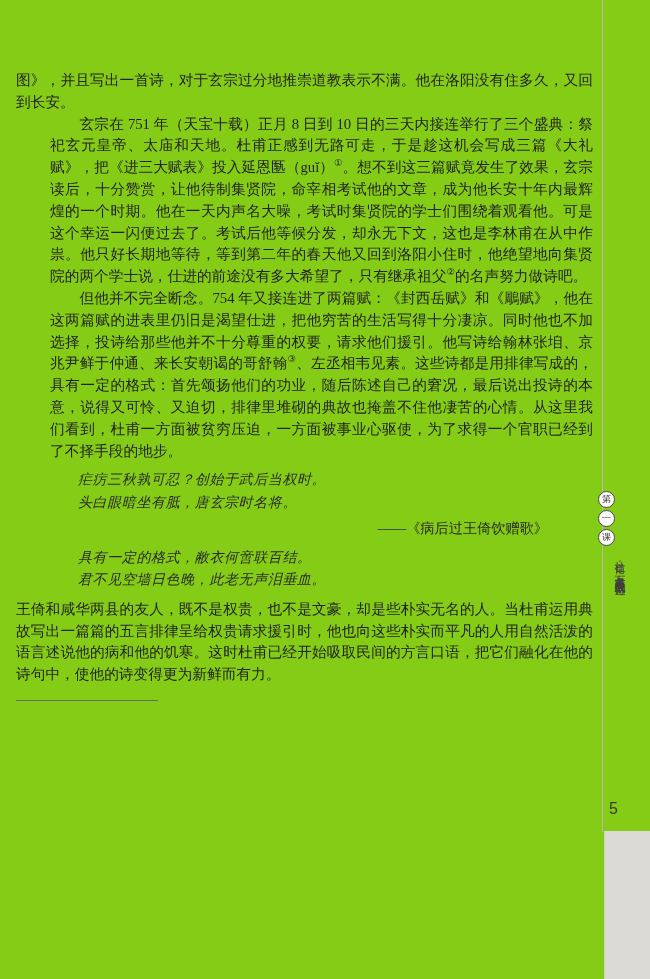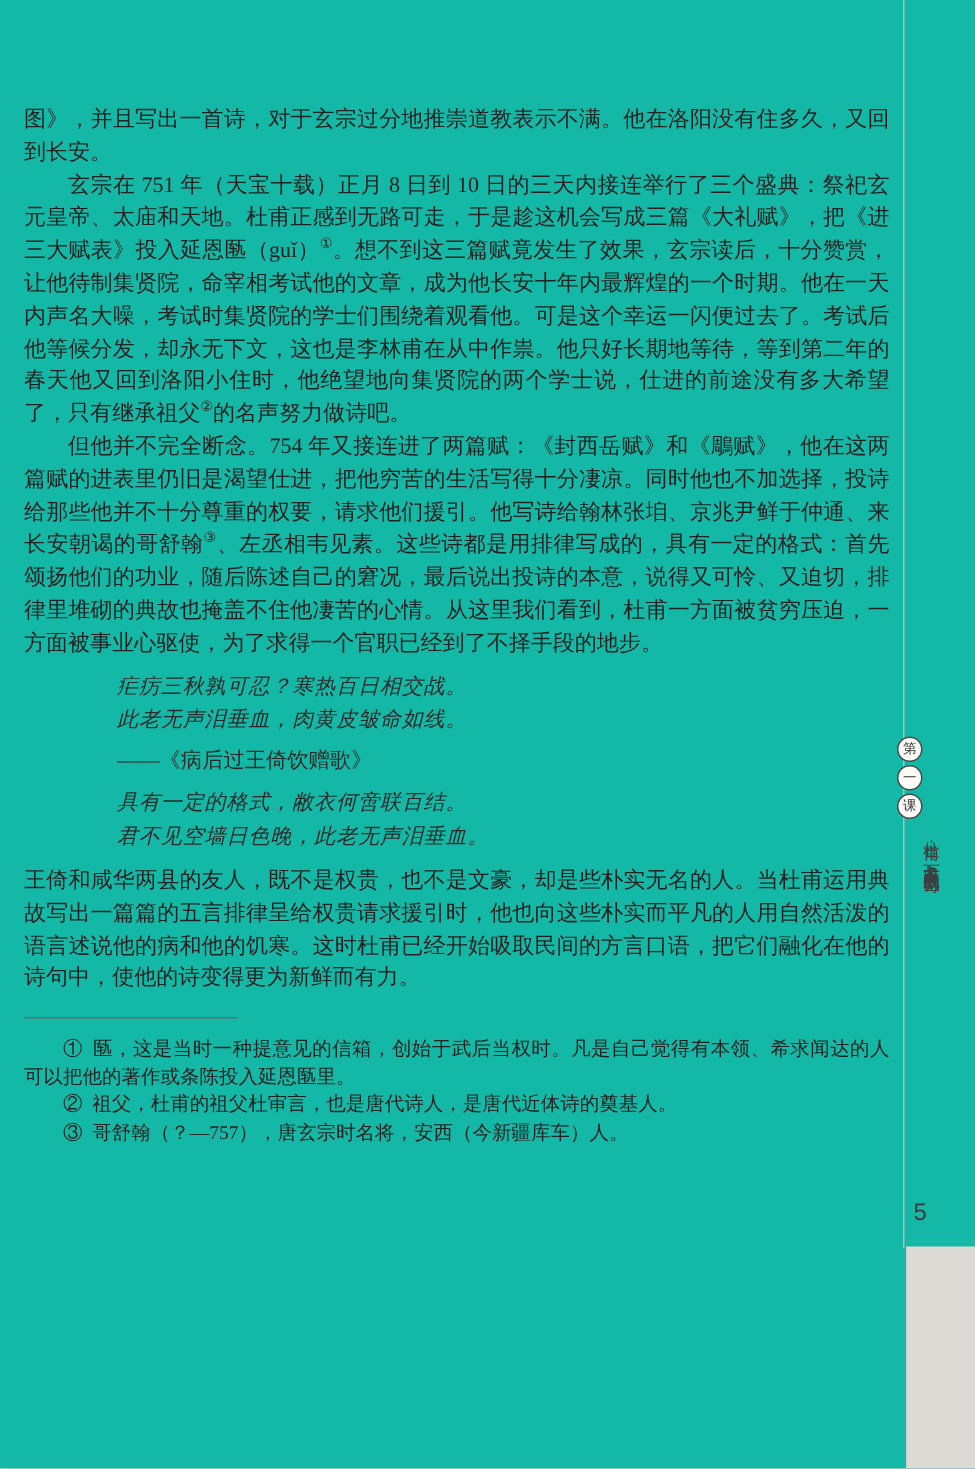--- a/index.html
+++ b/index.html
@@ -7,26 +7,26 @@
     position:relative;
     width:650px; height:979px;
     background:#fcfbf8;
     font-family:"Liberation Serif","DejaVu Serif",serif;
     color:#232323;
     overflow:hidden;
     box-shadow:0 0 4px rgba(0,0,0,.15);
   }
   .text-column { position:absolute; left:16px; top:70px; width:577px; }
   .para { margin:0; font-size:14.7px; line-height:21.8px; text-align:justify; }
-  .para.indent { text-indent:2em; }
+  .para.indent { text-indent:2em;margin-left:34px; }
   sup.fnref { font-size:9.5px; line-height:0; vertical-align:super; }
   .poem { margin:7px 0 7px 62px; font-size:14px; line-height:22.5px;
           font-style:italic; letter-spacing:0.6px; color:#2a2a2a; }
   .poem-line { white-space:nowrap; }
-  .poem-attribution { margin-top:3px; padding-right:45px; text-align:left;
+  .poem-attribution { margin-top:3px; padding-right:45px; text-align:right;
           font-style:normal; letter-spacing:0; font-size:14.2px; }
   .footnote-rule { margin:14px 0 11px 0; width:142px; height:1px; background:#6a6a6a; }
   .footnote { margin:0; font-size:13px; line-height:18.6px; text-align:justify; text-indent:2em; }
   .sidebar-rule { position:absolute; left:602px; top:0; width:1px; height:832px; background:#b9b7b1; }
   .lesson-badge { position:absolute; left:598px; top:491px; display:flex; flex-direction:column; gap:2px; }
   .badge-circle { width:15px; height:15px; border:1px solid #4a4a4a; border-radius:50%;
           background:#fcfbf8; font-size:9px; line-height:15px; text-align:center;
           color:#333; font-family:"Liberation Sans",sans-serif; box-sizing:content-box; }
   .chapter-title {
     position:absolute; left:612px; top:553px; height:190px;
@@ -35,44 +35,39 @@
     font-family:"Liberation Serif","DejaVu Serif",serif;
   }
   .page-number { position:absolute; left:609px; top:800px; font-size:16px;
           font-family:"Liberation Sans","DejaVu Sans",sans-serif; color:#3a3a3a; }
   .edge-strip { position:absolute; left:604px; top:831px; width:46px; height:148px;
           background:#dcdad5; border-left:1px solid #cfcdc7; box-sizing:border-box; }
 </style>
 </head>
 <body>
 
-<div class="page" style="background: #14b8a6;">
+<div class="page" style="background: #84cc16;">
 
   <div class="text-column">
     <div id="content">
         <p class="para">图》，并且写出一首诗，对于玄宗过分地推崇道教表示不满。他在洛阳没有住多久，又回到长安。</p>
         <p class="para indent">玄宗在 751 年（天宝十载）正月 8 日到 10 日的三天内接连举行了三个盛典：祭祀玄元皇帝、太庙和天地。杜甫正感到无路可走，于是趁这机会写成三篇《大礼赋》，把《进三大赋表》投入延恩匦（guǐ）<sup class="fnref">①</sup>。想不到这三篇赋竟发生了效果，玄宗读后，十分赞赏，让他待制集贤院，命宰相考试他的文章，成为他长安十年内最辉煌的一个时期。他在一天内声名大噪，考试时集贤院的学士们围绕着观看他。可是这个幸运一闪便过去了。考试后他等候分发，却永无下文，这也是李林甫在从中作祟。他只好长期地等待，等到第二年的春天他又回到洛阳小住时，他绝望地向集贤院的两个学士说，仕进的前途没有多大希望了，只有继承祖父<sup class="fnref">②</sup>的名声努力做诗吧。</p>
         <p class="para indent">但他并不完全断念。754 年又接连进了两篇赋：《封西岳赋》和《鵰赋》，他在这两篇赋的进表里仍旧是渴望仕进，把他穷苦的生活写得十分凄凉。同时他也不加选择，投诗给那些他并不十分尊重的权要，请求他们援引。他写诗给翰林张垍、京兆尹鲜于仲通、来长安朝谒的哥舒翰<sup class="fnref">③</sup>、左丞相韦见素。这些诗都是用排律写成的，具有一定的格式：首先颂扬他们的功业，随后陈述自己的窘况，最后说出投诗的本意，说得又可怜、又迫切，排律里堆砌的典故也掩盖不住他凄苦的心情。从这里我们看到，杜甫一方面被贫穷压迫，一方面被事业心驱使，为了求得一个官职已经到了不择手段的地步。</p>
         <div class="poem">
-          <div class="poem-line">疟疠三秋孰可忍？寒热百日相交战。</div>
-          <div class="poem-line">此老无声泪垂血，肉黄皮皱命如线。</div>
+          <div class="poem-line">疟疠三秋孰可忍？创始于武后当权时。</div>
+          <div class="poem-line">头白眼暗坐有胝，唐玄宗时名将。</div>
           <div class="poem-attribution">——《病后过王倚饮赠歌》</div>
         </div>
         <div class="poem">
           <div class="poem-line">具有一定的格式，敝衣何啻联百结。</div>
           <div class="poem-line">君不见空墙日色晚，此老无声泪垂血。</div>
         </div>
         <p class="para">王倚和咸华两县的友人，既不是权贵，也不是文豪，却是些朴实无名的人。当杜甫运用典故写出一篇篇的五言排律呈给权贵请求援引时，他也向这些朴实而平凡的人用自然活泼的语言述说他的病和他的饥寒。这时杜甫已经开始吸取民间的方言口语，把它们融化在他的诗句中，使他的诗变得更为新鲜而有力。</p>
       </div>
     <div class="footnote-rule"></div>
-    <div id="footnotes">
-        <p class="footnote">① 匦，这是当时一种提意见的信箱，创始于武后当权时。凡是自己觉得有本领、希求闻达的人可以把他的著作或条陈投入延恩匦里。</p>
-        <p class="footnote">② 祖父，杜甫的祖父杜审言，也是唐代诗人，是唐代近体诗的奠基人。</p>
-        <p class="footnote">③ 哥舒翰（？—757），唐玄宗时名将，安西（今新疆库车）人。</p>
-      </div>
   </div>
 
   <div class="sidebar-rule"></div>
 
   <div class="lesson-badge" id="lesson-badge">
       <div class="badge-circle">第</div>
       <div class="badge-circle">一</div>
       <div class="badge-circle">课</div>
     </div>
 

